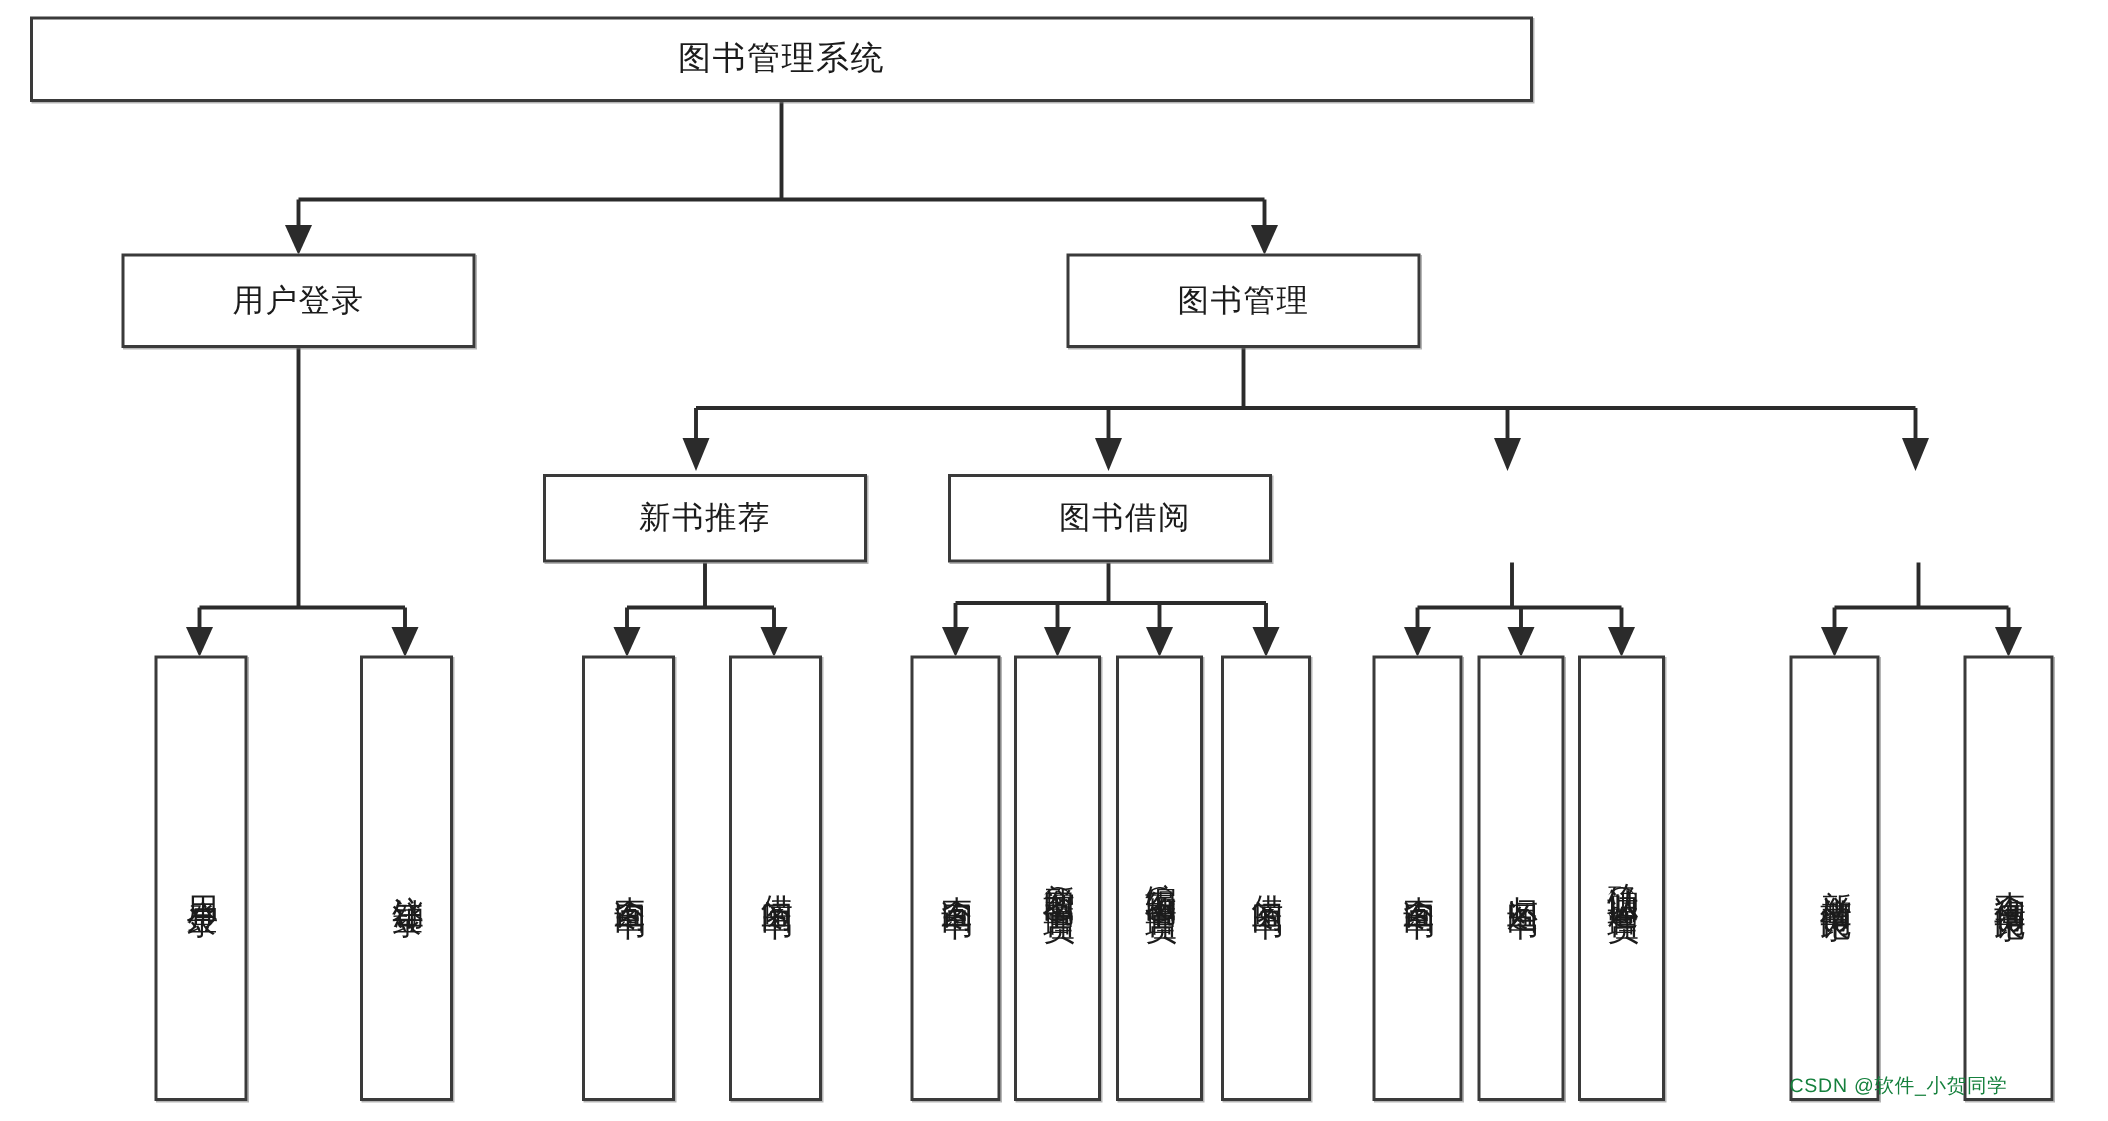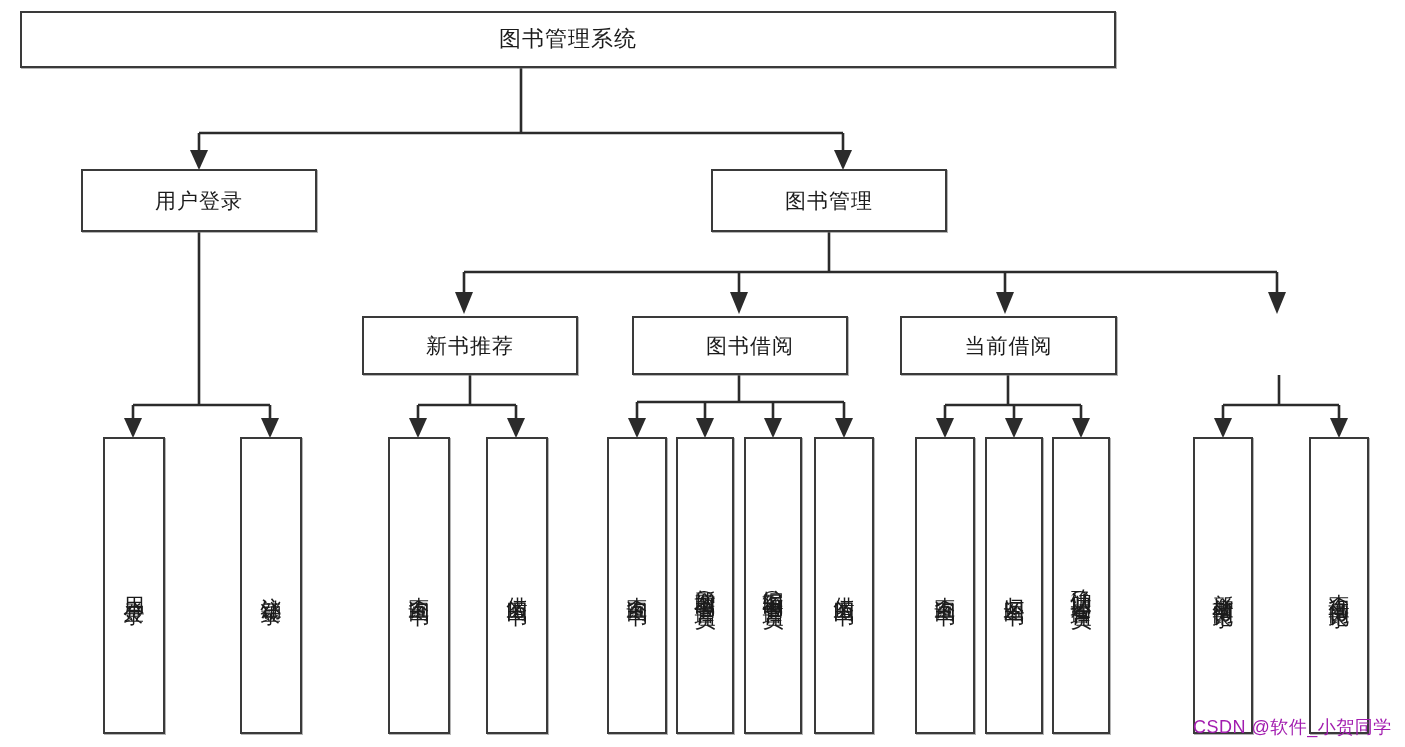--- a/index.html
+++ b/index.html
@@ -53,22 +53,22 @@
   .node.vert .lbl {
     writing-mode: vertical-rl;
     text-orientation: upright;
     font-size: 21px;
     letter-spacing: 3px;
     line-height: 1.05;
   }
   #title-node .lbl { font-size: 22px; }
   .watermark {
     position: absolute;
-    color: #a21caf;
-    font-size: 18px;
+    color: #15803d;
+    font-size: 13px;
     letter-spacing: 0.5px;
     white-space: nowrap;
     user-select: none;
   }
 </style>
 </head>
 <body>
 
 <div id="canvas">
 
@@ -143,40 +143,37 @@
 
       <path d="M 936 418 L 954 418 L 945 438 z"></path>
       <path d="M 1005 418 L 1023 418 L 1014 438 z"></path>
       <path d="M 1072 418 L 1090 418 L 1081 438 z"></path>
 
       <path d="M 1214 418 L 1232 418 L 1223 438 z"></path>
       <path d="M 1330 418 L 1348 418 L 1339 438 z"></path>
     </g>
   </svg>
 
-  <div class="node horiz" id="title-node" style="left:20px; top:11px; width:1096px; height:57px;">
+  <div class="node horiz" id="title-node" style="left:20px; top:11px; width:1002px; height:57px;">
     <span class="lbl">图书管理系统</span>
   </div>
 
   <div class="node horiz" style="left:81px; top:169px; width:236px; height:63px;">
     <span class="lbl">用户登录</span>
   </div>
   <div class="node horiz" style="left:362px; top:316px; width:216px; height:59px;">
     <span class="lbl">新书推荐</span>
   </div>
 
   <div class="node horiz" style="left:711px; top:169px; width:236px; height:63px;">
     <span class="lbl">图书管理</span>
   </div>
   <div class="node horiz" style="left:632px; top:316px; width:216px; height:59px;padding-left:20px;">
     <span class="lbl">图书借阅</span>
   </div>
-  <div class="node horiz" style="left:900px; top:316px; width:217px; height:59px;">
-    <span class="lbl">当前借阅</span>
-  </div>
 
   <div class="node vert" style="left:103px; top:437px; width:62px; height:297px;">
     <span class="lbl">用户登录</span>
   </div>
   <div class="node vert" style="left:240px; top:437px; width:62px; height:297px;">
     <span class="lbl">注销登录</span>
   </div>
 
   <div class="node vert" style="left:388px; top:437px; width:62px; height:297px;">
     <span class="lbl">查询图书</span>

